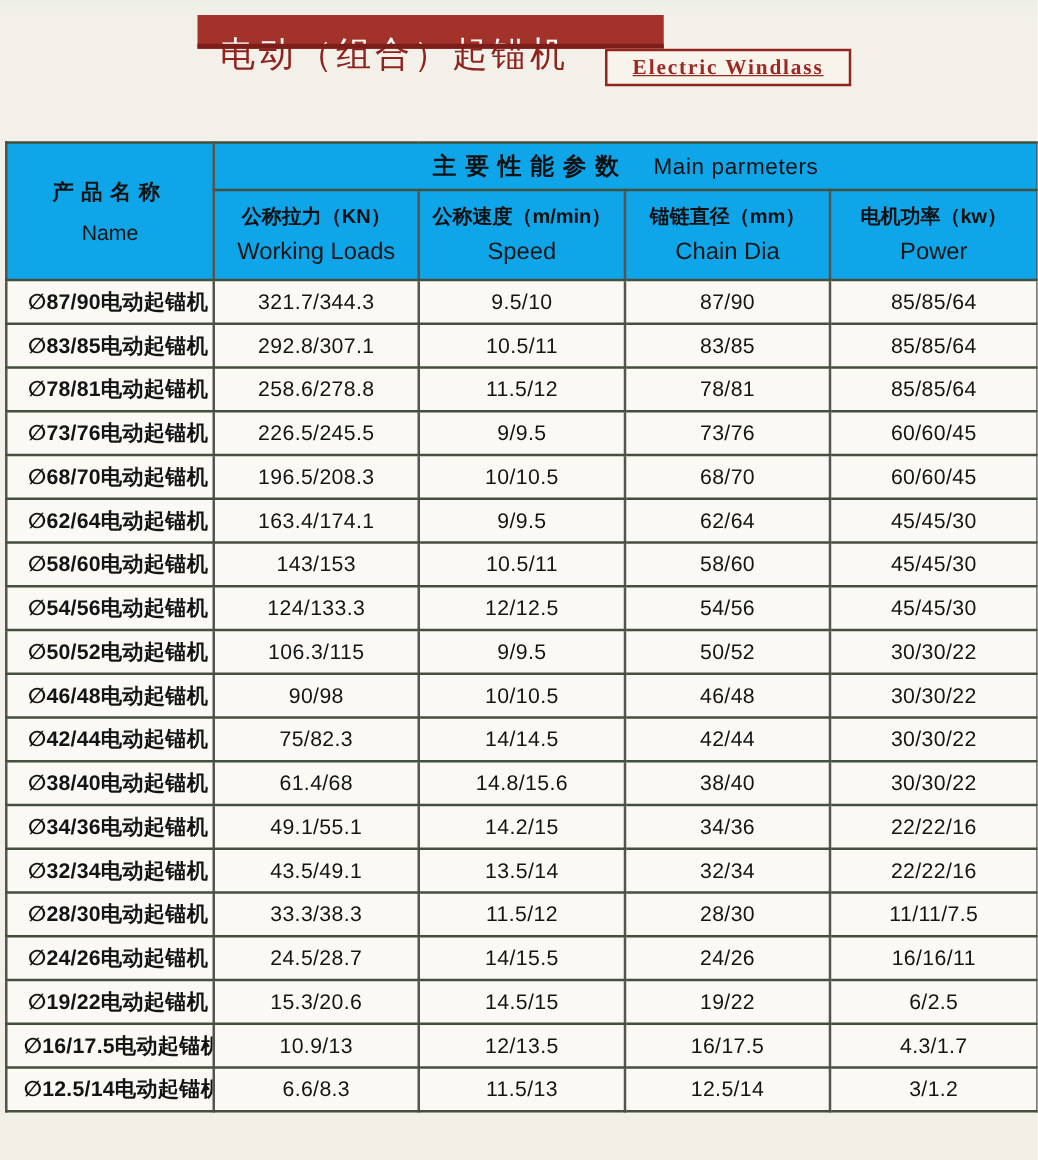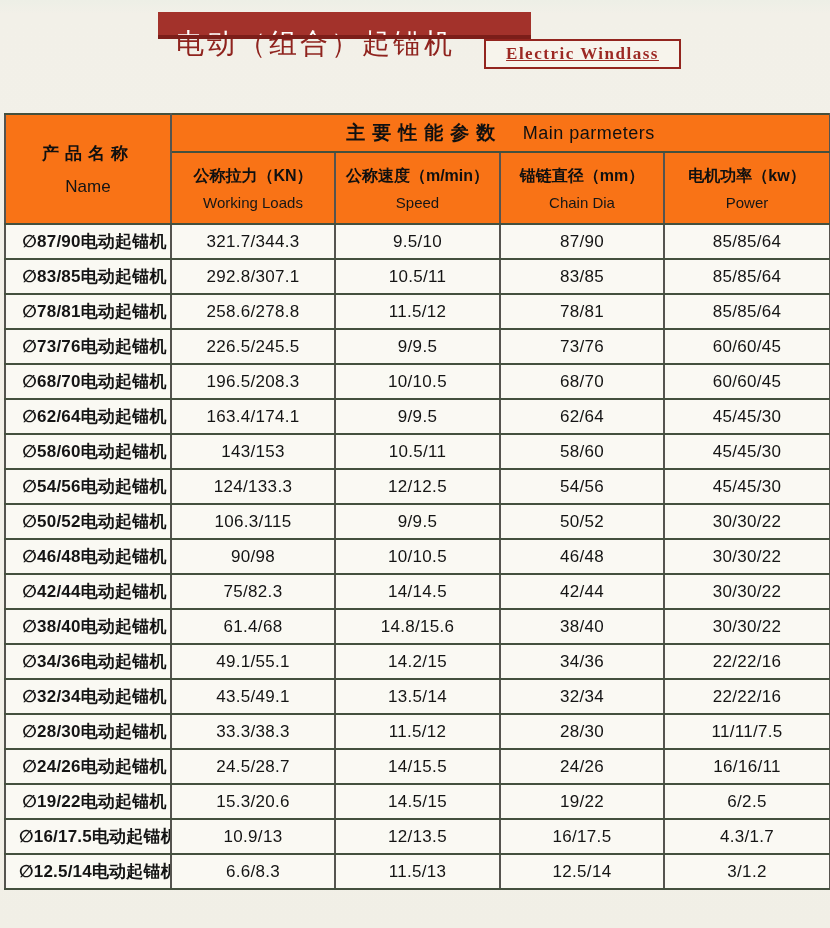--- a/index.html
+++ b/index.html
@@ -34,34 +34,34 @@
   }
 
   
   .table-wrap{position:absolute;left:4px;top:113px;width:825px;}
   table{border-collapse:collapse;table-layout:fixed;width:825px;}
   th,td{
     border-style:solid;border-width:2px 2px;
     border-color:#44503e #55544f; 
     padding:0;margin:0;
   }
-  th{background:#f97316;font-weight:normal;color:#161616;}
+  th{background:#0ea5e9;font-weight:normal;color:#161616;}
   td{background:#faf9f3;color:#141414;}
 
   .group-th{height:36px;vertical-align:middle;text-align:center;}
   .group-cn{font-weight:bold;font-size:19px;letter-spacing:7px;color:#101010;}
   .group-en{font-size:18px;margin-left:16px;letter-spacing:0.5px;color:#101010;}
 
   .name-th{height:108px;vertical-align:middle;text-align:center;}
   .name-cn{font-weight:bold;font-size:17px;letter-spacing:6px;display:block;color:#101010;}
   .name-en{font-size:17px;display:block;margin-top:12px;color:#141414;}
 
   .col-th{height:70px;vertical-align:middle;text-align:center;}
   .col-cn{display:block;font-weight:bold;font-size:16px;color:#101010;}
-  .col-en{display:block;font-size:15px;margin-top:7px;color:#161616;}
+  .col-en{display:block;font-size:19px;margin-top:7px;color:#161616;}
 
   tbody tr{height:35px;}
   .c-name{
     text-align:center;padding-left:13px;
     font-size:17px;font-weight:600;letter-spacing:0.2px;
     white-space:nowrap;overflow:hidden;
   }
   .c-val{
     text-align:center;font-size:17px;letter-spacing:0.3px;
     font-family:"Liberation Sans","DejaVu Sans",sans-serif;

